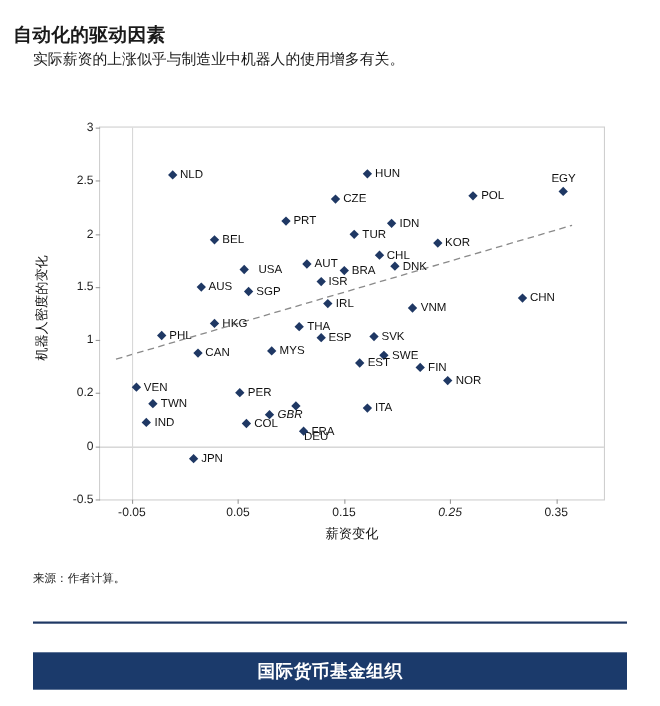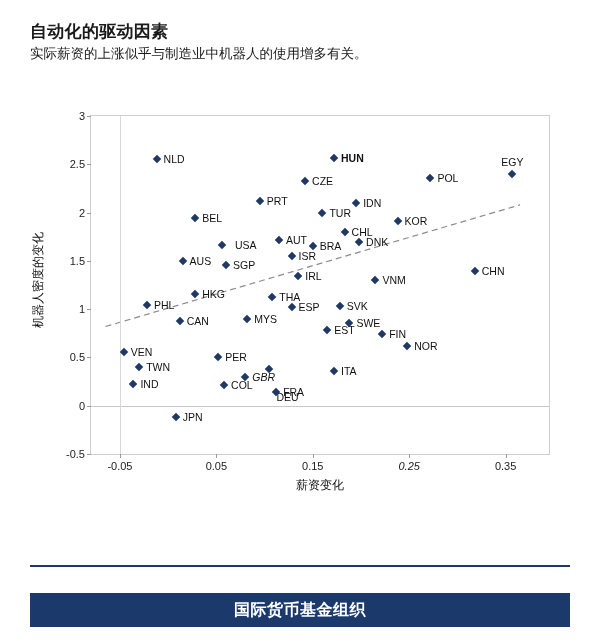--- a/index.html
+++ b/index.html
@@ -5,21 +5,21 @@
   html, body { margin:0; padding:0; }
   body {
     width:600px; height:642px;
     background:#ffffff;
     font-family:"Liberation Sans", sans-serif;
     color:#111;
     position:relative;
     overflow:hidden;
   }
   .title {
-    position:absolute; left:30px; top:20px;
+    position:absolute; left:12px; top:20px;
     font-size:17px; font-weight:bold; color:#1a1a1a;
     letter-spacing:0.3px;
     font-family:Liberation Mono, monospace;
   }
   .subtitle {
     position:absolute; left:30px; top:45px;
     font-size:13.5px; color:#1a1a1a;
   }
   .chart-area {
     position:absolute; left:30px; top:105px;
@@ -107,21 +107,21 @@
   <div class="ylabel">机器人密度的变化</div>
   <div class="xlabel">薪资变化</div>
   <div class="plot-frame" id="plot">
     <svg class="trend" id="trend-svg" viewBox="0 0 458 338">
         <line x1="14.46315789473684" y1="210.5257142857143" x2="429.07368421052627" y2="88.84571428571425" stroke="#8a8a8a" stroke-width="1.2" stroke-dasharray="6,4"></line>
       </svg>
   <div class="ytick" style="top: 338px;">-0.5</div>
       <div class="ytick-mark" style="top: 338px;"></div>
       <div class="ytick" style="top: 289.714px;">0</div>
       <div class="ytick-mark" style="top: 289.714px;"></div>
-      <div class="ytick" style="top: 241.429px;">0.5</div>
+      <div class="ytick" style="top: 241.429px;">0.2</div>
       <div class="ytick-mark" style="top: 241.429px;"></div>
       <div class="ytick" style="top: 193.143px;">1</div>
       <div class="ytick-mark" style="top: 193.143px;"></div>
       <div class="ytick" style="top: 144.857px;">1.5</div>
       <div class="ytick-mark" style="top: 144.857px;"></div>
       <div class="ytick" style="top: 96.5714px;">2</div>
       <div class="ytick-mark" style="top: 96.5714px;"></div>
       <div class="ytick" style="top: 48.2857px;">2.5</div>
       <div class="ytick-mark" style="top: 48.2857px;"></div>
       <div class="ytick" style="top: 0px;">3</div>
@@ -134,21 +134,21 @@
       <div class="xtick-mark" style="left: 221.768px;"></div>
       <div class="xtick" style="left: 318.189px; font-style: italic;">0.25</div>
       <div class="xtick-mark" style="left: 318.189px;"></div>
       <div class="xtick" style="left: 414.611px;">0.35</div>
       <div class="xtick-mark" style="left: 414.611px;"></div>
       <div class="zero-line" style="top: 289.714px;"></div>
       <div class="vert-line" style="left: 28.9263px;"></div>
       <div class="pt" style="left: 65.5663px; top: 43.4571px; background: rgb(31, 56, 100);"></div>
       <div class="lbl" style="left: 72.5663px; top: 43.4571px;">NLD</div>
       <div class="pt" style="left: 242.981px; top: 42.4914px; background: rgb(31, 56, 100);"></div>
-      <div class="lbl" style="left: 249.981px; top: 42.4914px; font-weight: bold;">HUN</div>
+      <div class="lbl" style="left: 249.981px; top: 42.4914px;">HUN</div>
       <div class="pt" style="left: 421.36px; top: 57.9429px; background: rgb(31, 56, 100);"></div>
       <div class="lbl" style="left: 421.36px; top: 45.9429px; transform: translate(-50%, -50%);">EGY</div>
       <div class="pt" style="left: 339.402px; top: 61.8057px; background: rgb(31, 56, 100);"></div>
       <div class="lbl" style="left: 346.402px; top: 61.8057px;">POL</div>
       <div class="pt" style="left: 214.055px; top: 64.7029px; background: rgb(31, 56, 100);"></div>
       <div class="lbl" style="left: 221.055px; top: 64.7029px;">CZE</div>
       <div class="pt" style="left: 168.737px; top: 84.9829px; background: rgb(31, 56, 100);"></div>
       <div class="lbl" style="left: 175.737px; top: 84.9829px;">PRT</div>
       <div class="pt" style="left: 265.158px; top: 86.9143px; background: rgb(31, 56, 100);"></div>
       <div class="lbl" style="left: 272.158px; top: 86.9143px;">IDN</div>
@@ -219,18 +219,19 @@
       <div class="pt" style="left: 133.061px; top: 269.434px; background: rgb(31, 56, 100);"></div>
       <div class="lbl" style="left: 140.061px; top: 269.434px;">COL</div>
       <div class="pt" style="left: 185.128px; top: 276.194px; background: rgb(31, 56, 100);"></div>
       <div class="lbl" style="left: 192.128px; top: 276.194px;">FRA</div>
       <div class="pt" style="left: 84.8505px; top: 301.303px; background: rgb(31, 56, 100);"></div>
       <div class="lbl" style="left: 91.8505px; top: 301.303px;">JPN</div>
     </div>
 </div>
 
 <div class="notes">
+  <div>来源：作者计算。</div>
 </div>
 
 <div class="rule"></div>
 <div class="footer">
   <span>国际货币基金组织</span>
 </div>
 
 </body></html>

